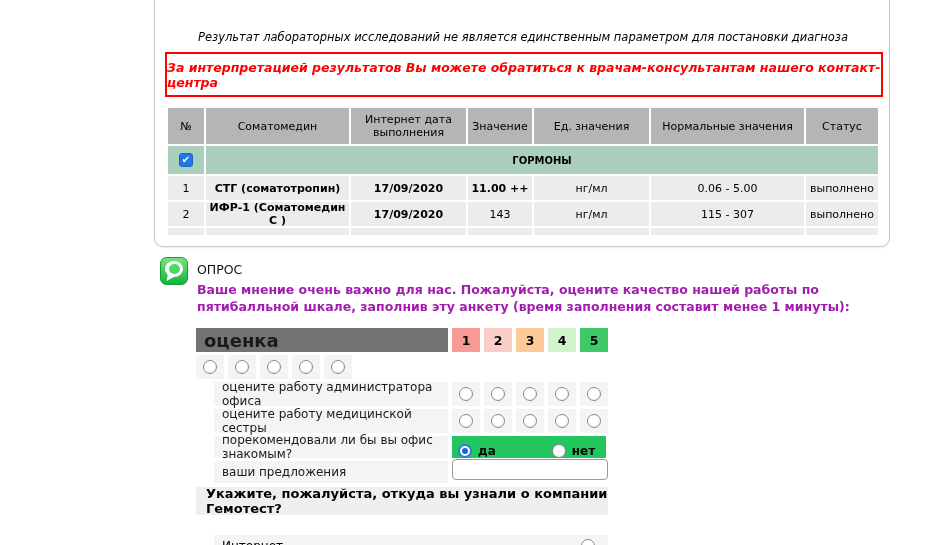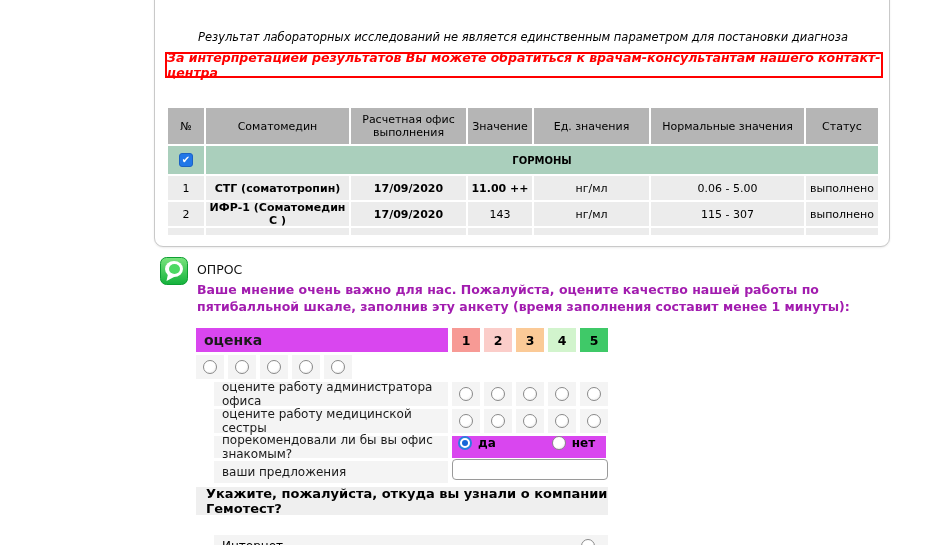--- a/index.html
+++ b/index.html
@@ -6,21 +6,21 @@
   html,body { background:#fff; }
   body { font-family:"DejaVu Sans","Liberation Sans",sans-serif; color:#000; }
   #screen { position:relative; width:929px; height:545px; background:#fff; overflow:hidden; }
 
   
   .panel { position:absolute; left:154px; top:-14px; width:736px; height:261px;
            border:1px solid #c9c9c9; border-radius:9px; background:#fff;
            box-shadow:0 1px 2px rgba(0,0,0,.08); }
   .disclaimer { position:absolute; left:168px; top:30px; width:710px; text-align:center;
                 font-style:italic; font-size:11.5px; color:#000; }
-  .warning-box { position:absolute; left:165px; top:52px; width:718px; height:26px;
+  .warning-box { position:absolute; left:165px; top:52px; width:718px; height:45px;
                  border:2px solid #ff0000; display:flex; align-items:center; }
   .warning-box span { color:#ff0000; font-weight:bold; font-style:italic; font-size:12.5px; }
 
   
   .rtable { position:absolute; left:168px; top:108px; width:710px; display:grid;
             grid-template-columns:36px 143px 115px 64px 115px 153px 72px;
             grid-template-rows:36px 28px 24px 24px 7px; gap:2px; font-size:11px; }
   .th { background:#b5b5b5; display:flex; align-items:center; justify-content:center;
         text-align:center; line-height:13px; padding:0 2px; }
   .gc { background:#aacfbc; display:flex; align-items:center; justify-content:center; }
@@ -36,32 +36,32 @@
 
   
   .survey-icon { position:absolute; left:160px; top:257px; }
   .survey-title { position:absolute; left:197px; top:262px; font-size:12.5px; color:#111; }
   .survey-intro { position:absolute; left:197px; top:281px; width:675px; font-weight:bold;
                   font-size:12.5px; line-height:17px; color:#a21caf; }
 
   .srow { position:absolute; left:196px; width:412px; height:24px; display:flex; gap:4px; }
   .lbl { background:#f4f4f4; display:flex; align-items:center; padding-left:8px;
          font-size:12px; color:#1a1a1a; }
-  .lbl-head { flex:0 0 252px; background:#d946ef; font-weight:bold; font-size:14px; }
+  .lbl-head { flex:0 0 252px; background:#737373; font-weight:bold; font-size:18px; }
   .indent { margin-left:18px; }
   .lbl-q { flex:0 0 234px; }
   .scale-cell { flex:0 0 28px; display:flex; align-items:center; justify-content:center;
                 font-weight:bold; font-size:12.5px; }
   .radio-cell { flex:0 0 28px; background:#f4f4f4; display:flex; align-items:center; justify-content:center; }
   .radio { width:14px; height:14px; border:1px solid #8a8a8a; border-radius:50%;
            background:radial-gradient(circle at 35% 30%, #ffffff 55%, #e3e3e3); cursor:pointer; }
   .radio.checked { border:2px solid #2a7fe0; background:#fff; position:relative; }
   .radio.checked::after { content:""; position:absolute; left:2px; top:2px; width:6px; height:6px;
                           border-radius:50%; background:#1565d8; }
-  .yesno { flex:0 0 154px; background:#d946ef; display:flex; align-items:flex-start; padding-left:6px; }
+  .yesno { flex:0 0 154px; background:#22c55e; display:flex; align-items:flex-end; padding-left:6px; }
   .yesno .txt { font-weight:bold; font-size:12px; margin-left:6px; }
   .sugg-input { position:absolute; left:452px; top:459px; width:156px; height:21px;
                 border:1px solid #9a9a9a; border-radius:4px; background:#fff; font-size:12px;
                 padding:0 5px; font-family:inherit; }
   .section-head { position:absolute; left:196px; top:487px; width:412px; height:28px;
                   background:#efefef; display:flex; align-items:center; padding-left:10px;
                   font-weight:bold; font-size:13px; }
   .opt-row { position:absolute; left:196px; width:412px; height:22px; display:flex; gap:0;margin-top:23px; }
   .opt-lbl { margin-left:18px; flex:0 0 353px; background:#f4f4f4; display:flex; align-items:center;
              padding-left:8px; font-size:12px; }
@@ -76,21 +76,21 @@
 
   <div class="disclaimer">Результат лабораторных исследований не является единственным параметром для постановки диагноза</div>
 
   <div class="warning-box">
     <span>За интерпретацией результатов Вы можете обратиться к врачам-консультантам нашего контакт-центра</span>
   </div>
 
   <div class="rtable">
     <div class="th">№</div>
     <div class="th">Соматомедин</div>
-    <div class="th">Расчетная офис выполнения</div>
+    <div class="th">Интернет дата выполнения</div>
     <div class="th">Значение</div>
     <div class="th">Ед. значения</div>
     <div class="th">Нормальные значения</div>
     <div class="th">Статус</div>
 
     <div class="gc">
       <div class="checkbox">✔</div>
     </div>
     <div class="group-title">ГОРМОНЫ</div>
 

